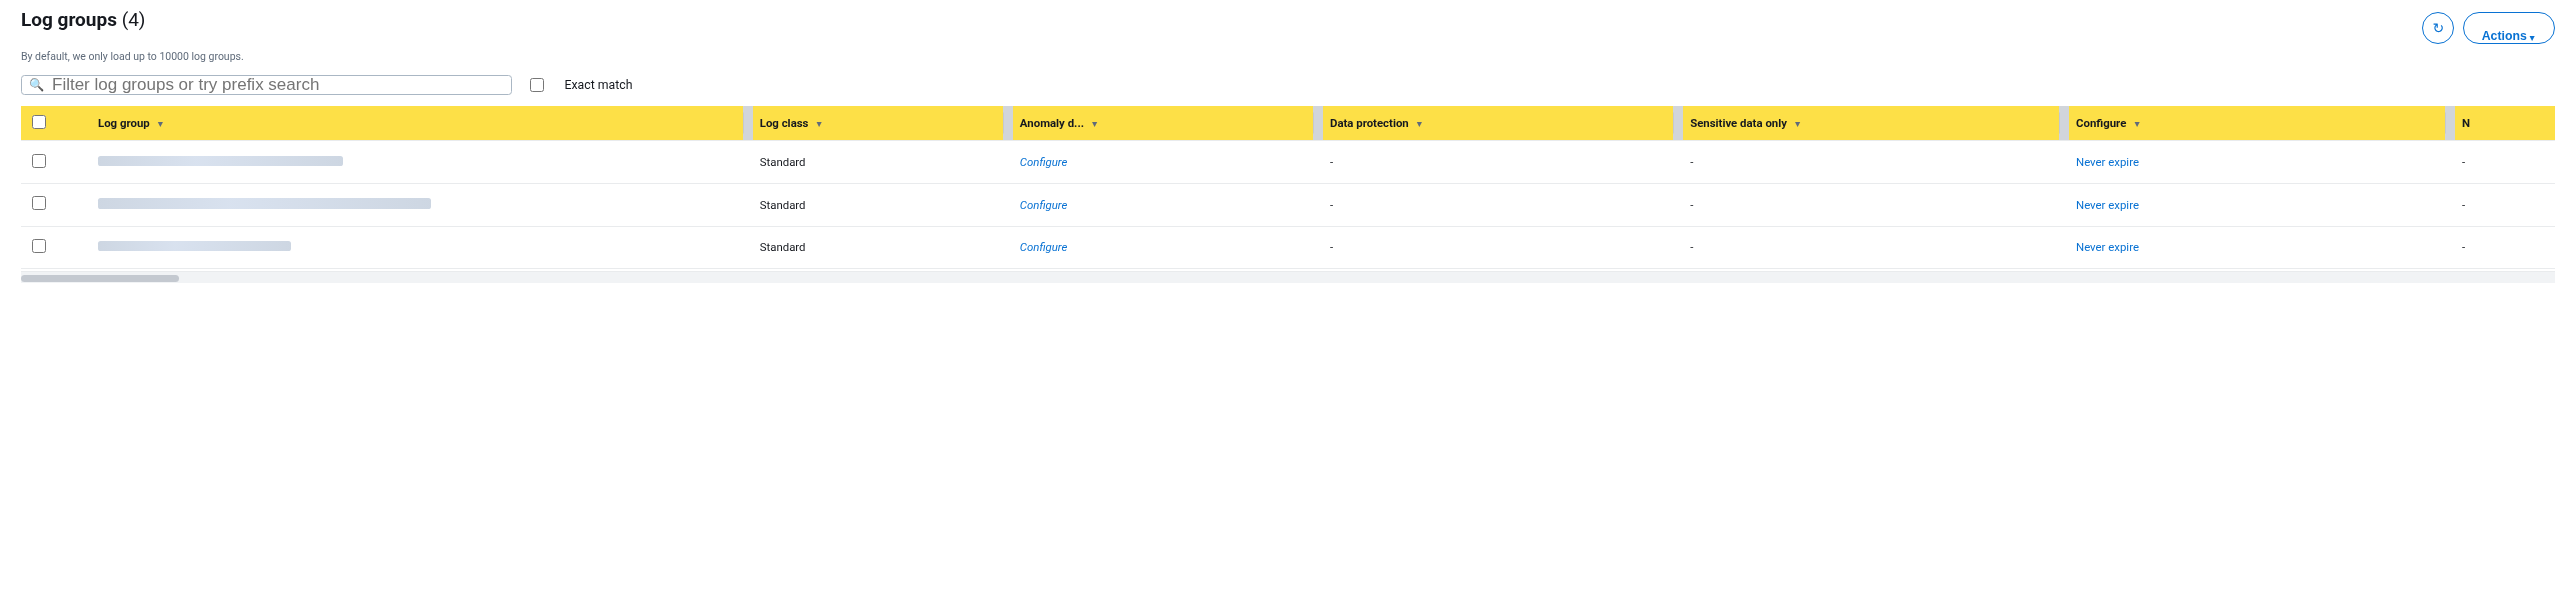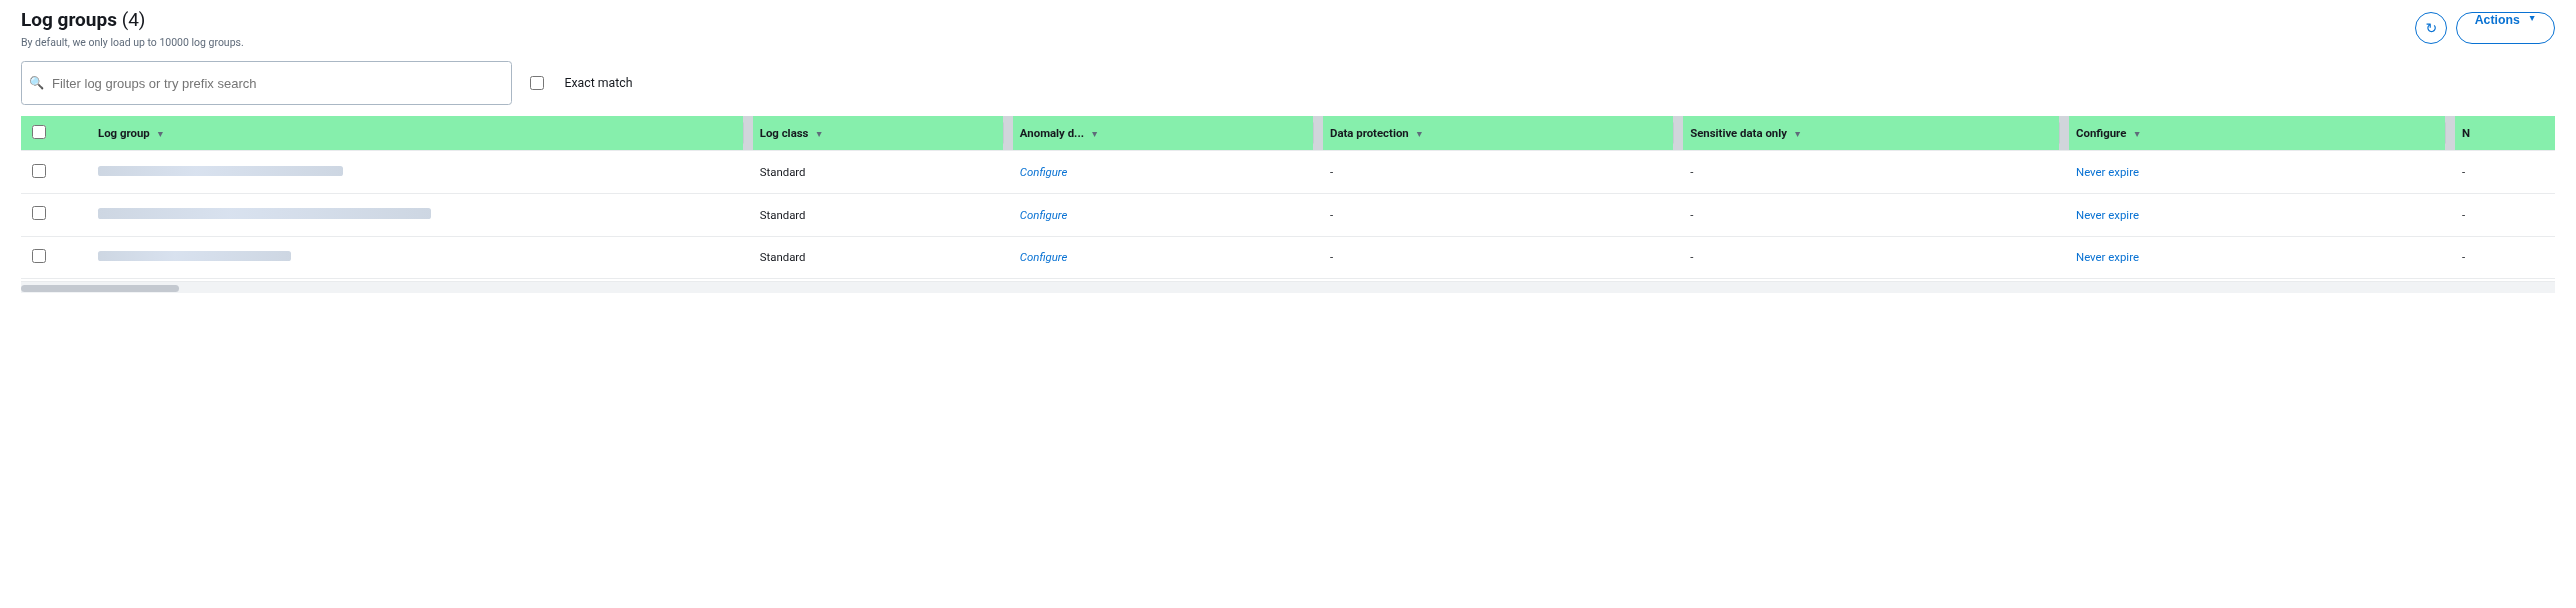--- a/index.html
+++ b/index.html
@@ -33,21 +33,21 @@
       display: inline;
     }
     .title-area .count {
       font-size: 19px;
       font-weight: 400;
       color: #16191f;
     }
     .subtitle {
       font-size: 10.5px;
       color: #5f6b7a;
-      margin-top: 5px;
+      margin-top: 19px;
     }
     .header-actions {
       display: flex;
       align-items: center;
       gap: 8.8px;
       margin-top: 3.5px;
     }
     .refresh-btn {
       width: 32px;
       height: 32px;
@@ -65,22 +65,22 @@
       height: 32px;
       border-radius: 16px;
       border: 1.8px solid #0972d3;
       background: #fff;
       cursor: pointer;
       padding: 0 17.5px;
       color: #0972d3;
       font-size: 12.3px;
       font-weight: 600;
       display: flex;
-      align-items: flex-start;
-      gap: 8px;
+      align-items: flex-end;
+      gap: 1px;
     }
     .actions-btn .chevron {
       font-size: 8.8px;
     }
     .search-row {
       display: flex;
       align-items: center;
       gap: 17.5px;
       margin: 12.3px 0 0 0;
     }
@@ -91,25 +91,25 @@
     .search-icon-wrap {
       position: absolute;
       left: 8.8px;
       top: 50%;
       transform: translateY(-50%);
       color: #5f6b7a;
       font-size: 12.3px;
     }
     .search-input {
       width: 100%;
-      height: 44px;
+      height: 20px;
       border: 0.9px solid #aab7c4;
       border-radius: 3.5px;
       padding: 0 10.5px 0 30px;
-      font-size: 13px;
+      font-size: 17px;
       color: #5f6b7a;
       outline: none;
     }
     .exact-match-label {
       display: flex;
       align-items: center;
       gap: 21px;
       font-size: 12.3px;
       color: #16191f;
       cursor: pointer;
@@ -148,21 +148,21 @@
 
     thead tr {
       border-bottom: 1.8px solid #e9ebed;
     }
     thead th {
       padding: 8.8px 7px;
       font-size: 11.4px;
       font-weight: 700;
       color: #16191f;
       text-align: left;
-      background: #86efac;
+      background: #fde047;
       white-space: nowrap;
     }
     thead th.divider-col {
       padding: 0;
       width: 0.9px;
       background: #d1d5db;
       position: relative;
     }
     thead th.divider-col::after {
       content: '';

